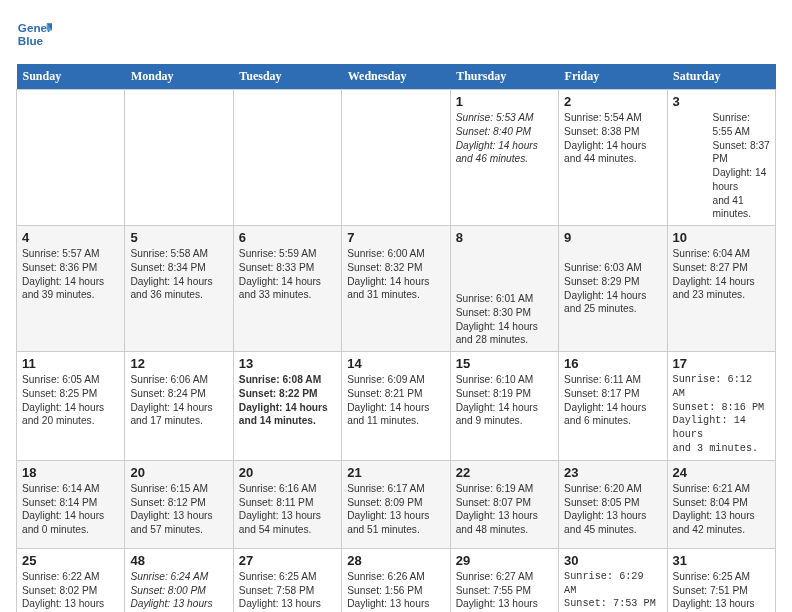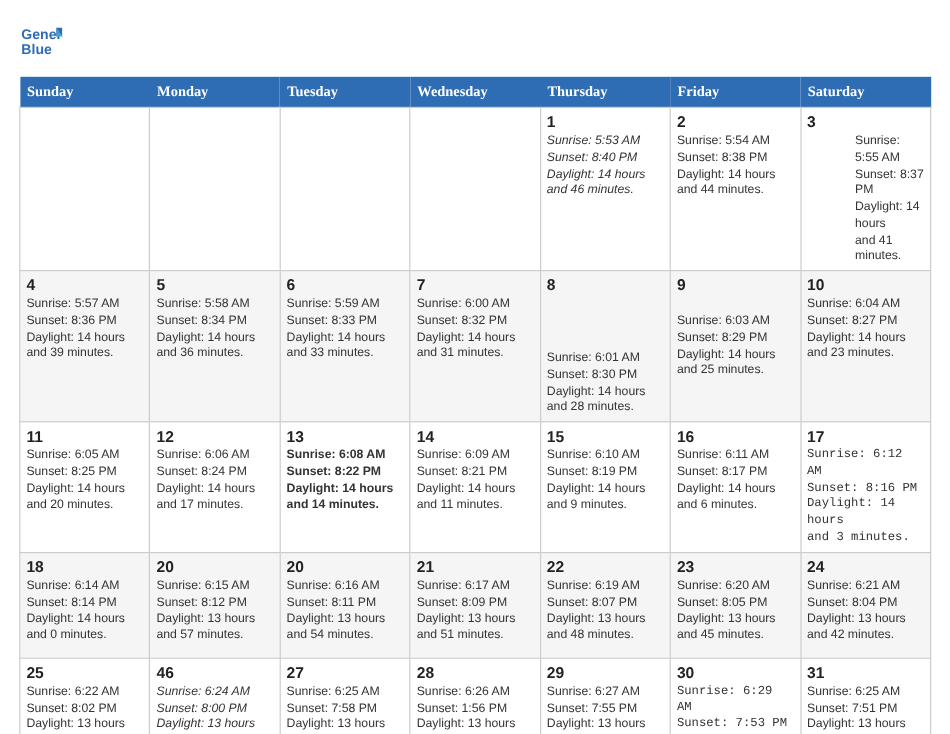--- a/index.html
+++ b/index.html
@@ -299,21 +299,21 @@
       </tr>
       <tr>
         <td>
           <div class="day-num">25</div>
           <div class="day-info" style="white-space: pre-line;">Sunrise: 6:22 AM
 Sunset: 8:02 PM
 Daylight: 13 hours
 and 39 minutes.</div>
         </td>
         <td>
-          <div class="day-num">46</div>
+          <div class="day-num">48</div>
           <div class="day-info" style="white-space: pre-line; font-style: italic;">Sunrise: 6:24 AM
 Sunset: 8:00 PM
 Daylight: 13 hours
 and 36 minutes.</div>
         </td>
         <td>
           <div class="day-num">27</div>
           <div class="day-info" style="white-space: pre-line;">Sunrise: 6:25 AM
 Sunset: 7:58 PM
 Daylight: 13 hours

